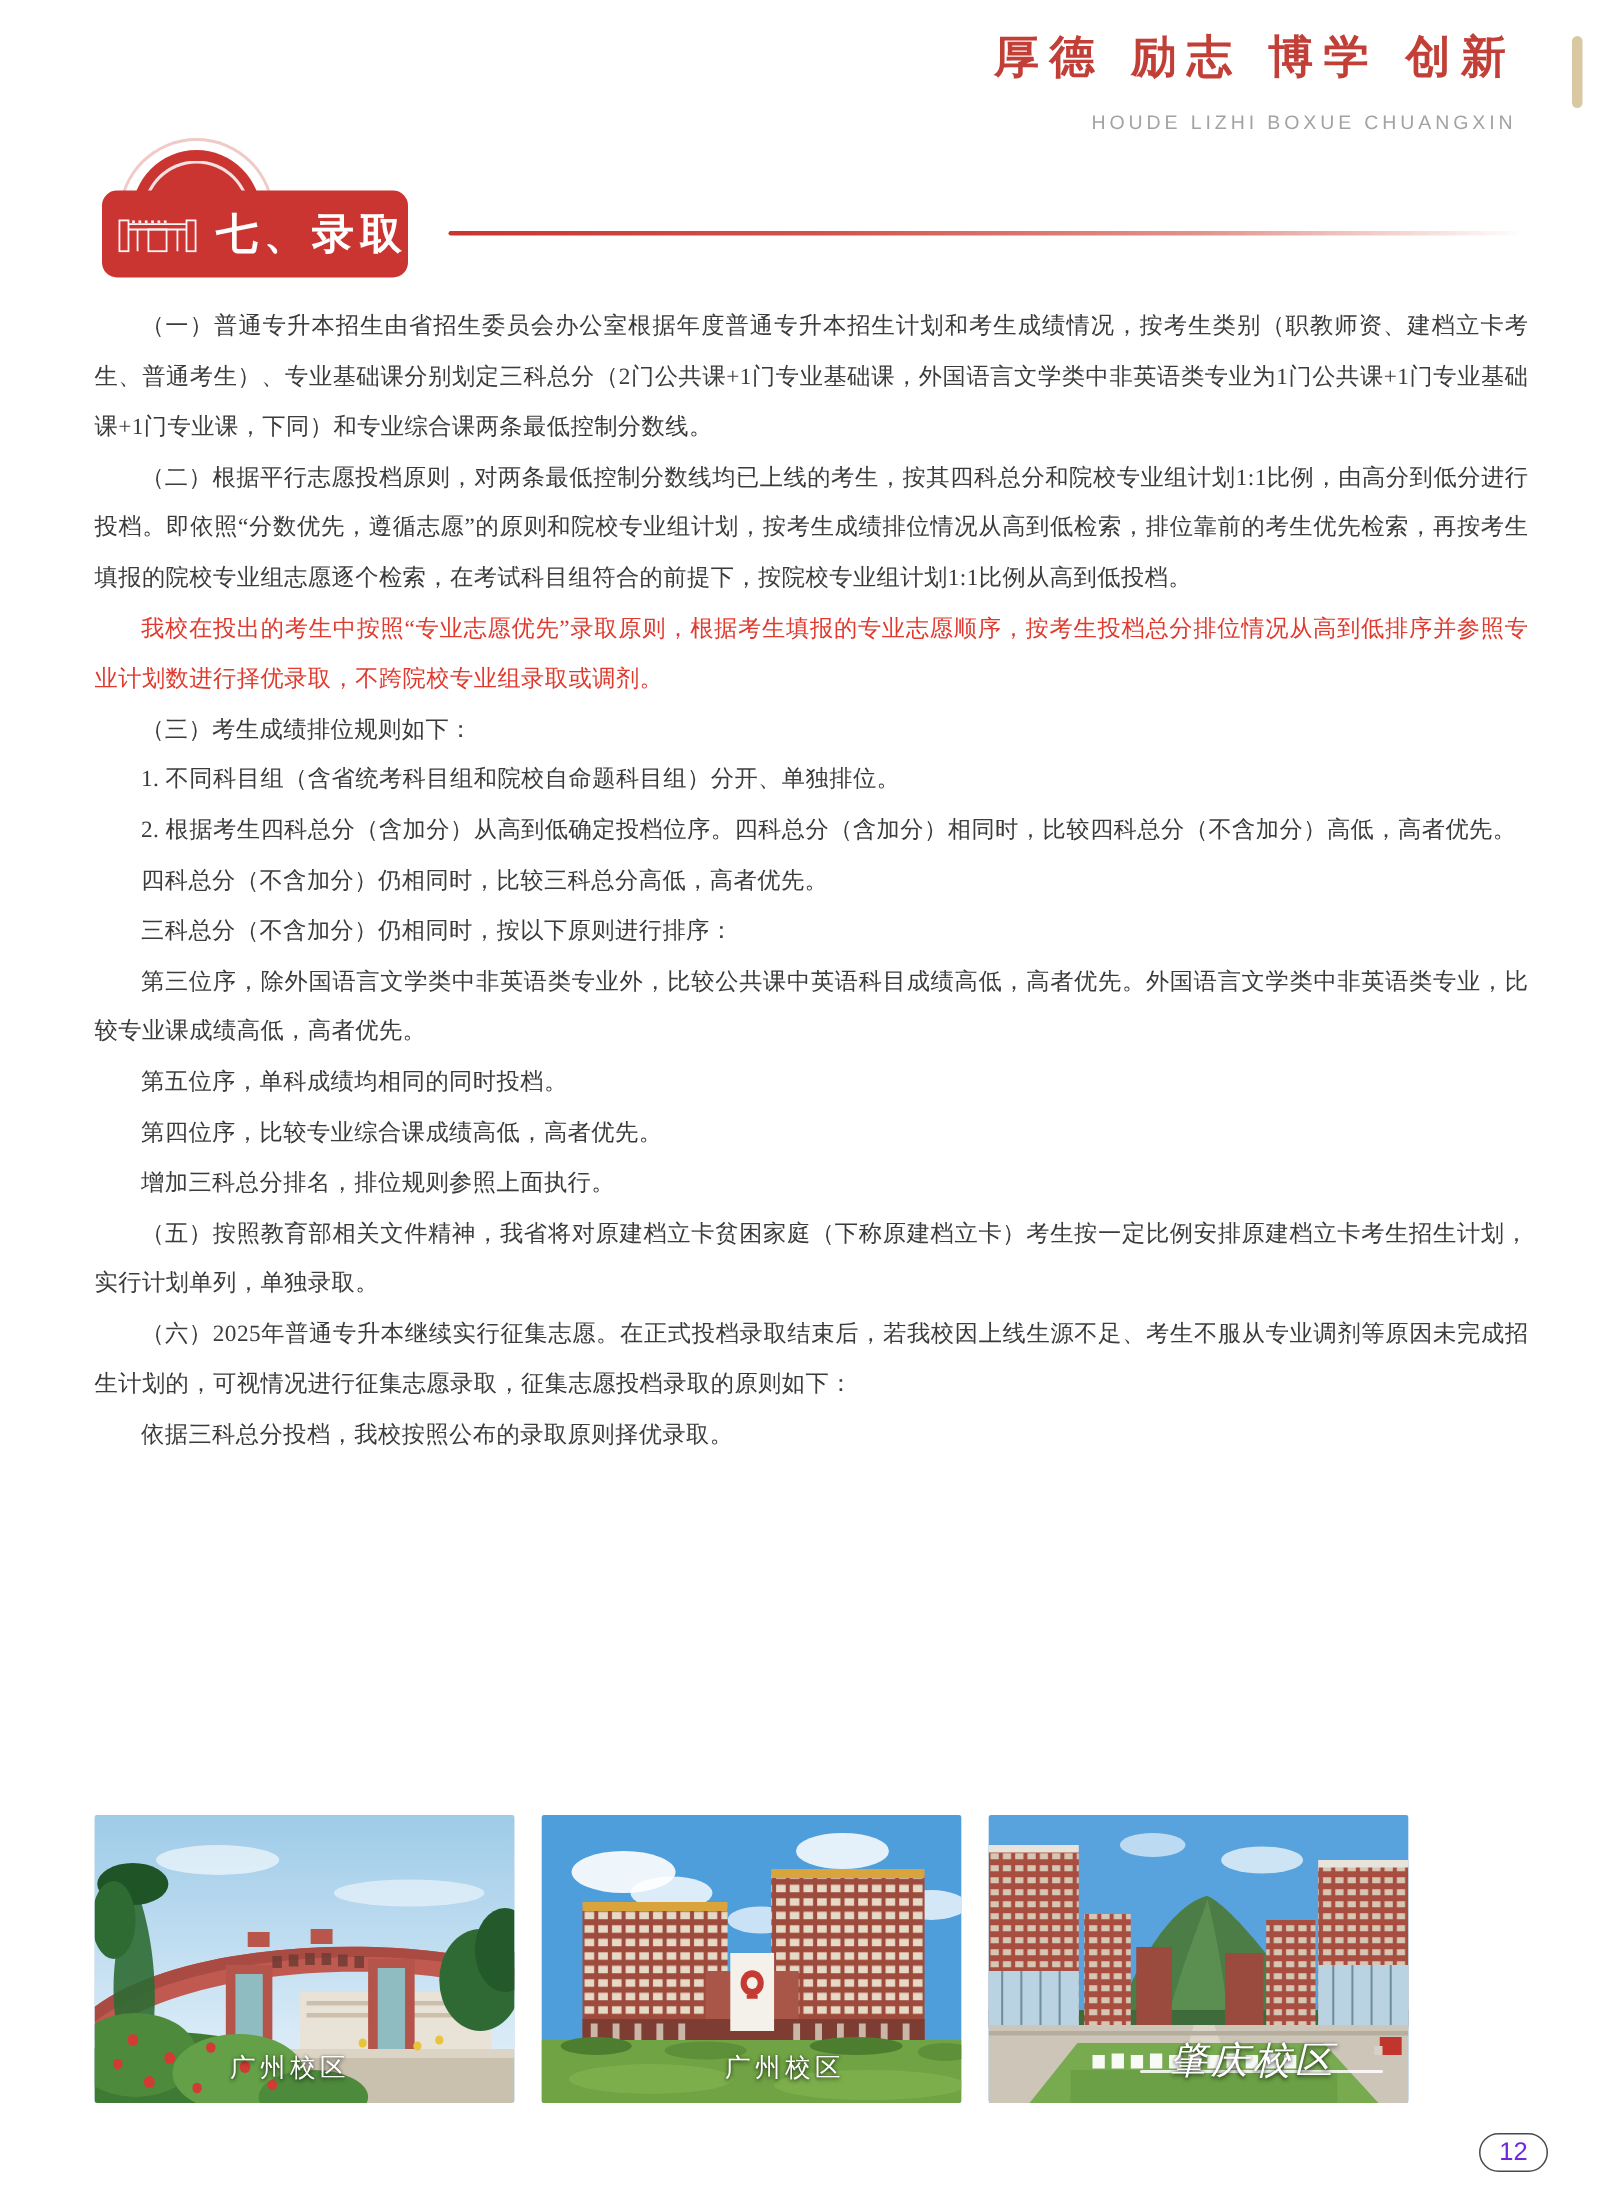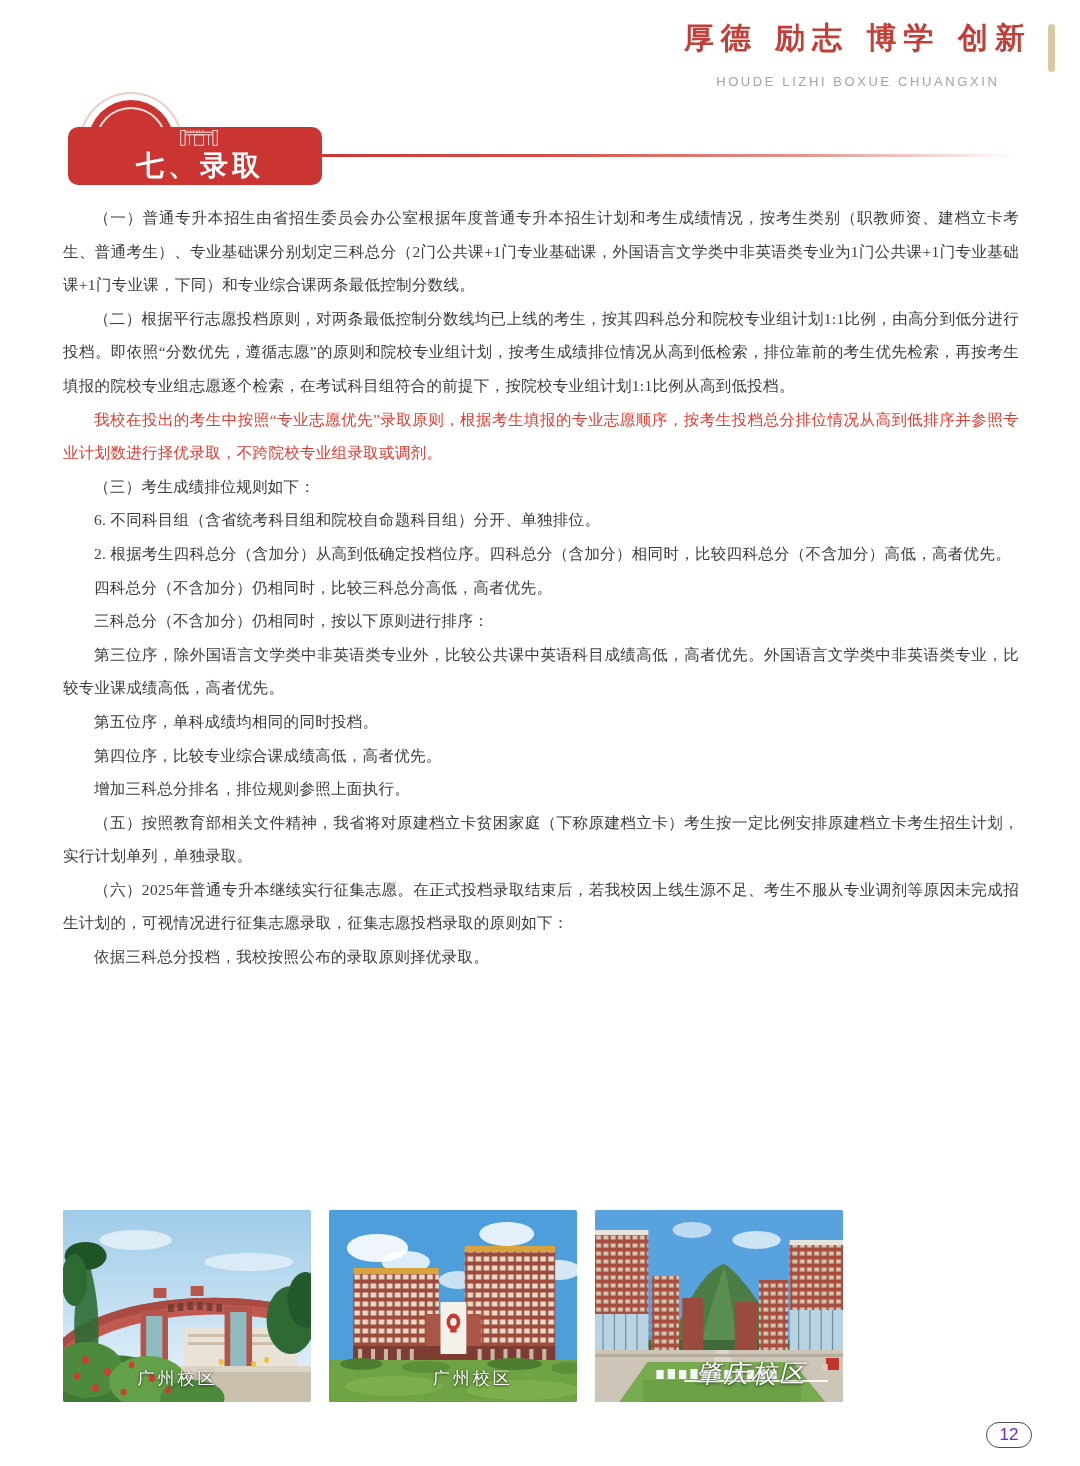--- a/index.html
+++ b/index.html
@@ -3,21 +3,21 @@
 <meta charset="utf-8">
 <style>
   html,body { margin:0; padding:0; background:#ffffff; }
   .page {
     position:relative; width:1080px; height:1466px; margin:0 auto;
     background:#ffffff; overflow:hidden;
     font-family:"Liberation Sans","DejaVu Sans",sans-serif;
   }
 
   
-  .motto { position:absolute; top:18px; right:48px; text-align:center; }
+  .motto { position:absolute; top:18px; right:69px; text-align:right; }
   .motto-cn {
     font-family:"DejaVu Serif","Liberation Serif",serif;
     font-weight:bold; font-size:30px; letter-spacing:7px;
     color:var(--motto-red,#c23f38); white-space:nowrap;
   }
   .motto-en {
     margin-top:15px; font-size:13px; letter-spacing:2.6px;
     color:var(--motto-gray,#a3a3a3); white-space:nowrap;
   }
   .tan-bar {
@@ -35,23 +35,23 @@
     content:""; position:absolute; left:7px; top:7px; right:7px; bottom:-4px;
     border:2px solid rgba(255,255,255,.85); border-bottom:none;
     border-radius:40px 40px 0 0;
   }
   .badge-dome::after {
     content:""; position:absolute; left:-9px; top:-8px; right:-9px; bottom:-6px;
     border:2px solid #eab9b4; border-bottom:none; border-radius:52px 52px 0 0;
     opacity:.75;
   }
   .badge {
-    position:absolute; left:68px; top:31px; width:254px; height:58px;
+    position:absolute; left:68px; top:31px; width:204px; height:58px;
     background:var(--accent,#ca3431); border-radius:10px;
-    display:flex; align-items:center;flex-direction:column;
+    display:flex; align-items:center;
   }
   .badge svg { margin-left:8px; }
   .badge-title {
     color:#ffffff; font-weight:bold; font-size:28px; letter-spacing:4px;
     margin-left:10px; white-space:nowrap;
   }
   .section-line {
     position:absolute; left:299px; right:63px; top:58px; height:3px; border-radius:2px;
     background:linear-gradient(to right,#ca3431,#d4524a 35%,#e2938c 70%,rgba(236,196,192,0));
   }
@@ -64,21 +64,21 @@
   }
   .body-text p { margin:0; text-indent:2em;font-family:Liberation Serif, serif; }
   .body-text p.red { color:var(--text-red,#e03a2e); }
 
   
   .photos {
     position:absolute; left:63px; top:1210px; width:957px; height:192px;
     display:flex; gap:18px;
   }
   .photo {
-    position:relative; width:248px; height:192px; overflow:hidden;
+    position:relative; width:280px; height:192px; overflow:hidden;
     border-radius:2px; background:#bcd6ea; flex:0 0 auto;
   }
   .photo svg { display:block; width:100%; height:100%; }
   .caption {
     position:absolute; bottom:12px; color:#ffffff; font-size:17px;
     letter-spacing:3px; white-space:nowrap;
     text-shadow:0 1px 3px rgba(0,0,0,.6), 0 0 2px rgba(0,0,0,.4);
   }
   .caption.c1 { left:50%; transform:translateX(-62%); }
   .caption.c2 { left:58%; transform:translateX(-50%); }
@@ -132,21 +132,21 @@
       <span class="badge-title">七、录取</span>
     </div>
     <div class="section-line"></div>
   </div>
 
   <div class="body-text" id="body-text">
       <p class="para">（一）普通专升本招生由省招生委员会办公室根据年度普通专升本招生计划和考生成绩情况，按考生类别（职教师资、建档立卡考生、普通考生）、专业基础课分别划定三科总分（2门公共课+1门专业基础课，外国语言文学类中非英语类专业为1门公共课+1门专业基础课+1门专业课，下同）和专业综合课两条最低控制分数线。</p>
       <p class="para">（二）根据平行志愿投档原则，对两条最低控制分数线均已上线的考生，按其四科总分和院校专业组计划1:1比例，由高分到低分进行投档。即依照“分数优先，遵循志愿”的原则和院校专业组计划，按考生成绩排位情况从高到低检索，排位靠前的考生优先检索，再按考生填报的院校专业组志愿逐个检索，在考试科目组符合的前提下，按院校专业组计划1:1比例从高到低投档。</p>
       <p class="para red">我校在投出的考生中按照“专业志愿优先”录取原则，根据考生填报的专业志愿顺序，按考生投档总分排位情况从高到低排序并参照专业计划数进行择优录取，不跨院校专业组录取或调剂。</p>
       <p class="para">（三）考生成绩排位规则如下：</p>
-      <p class="para">6. 不同科目组（含省统考科目组和院校自命题科目组）分开、单独排位。</p>
+      <p class="para">1. 不同科目组（含省统考科目组和院校自命题科目组）分开、单独排位。</p>
       <p class="para">2. 根据考生四科总分（含加分）从高到低确定投档位序。四科总分（含加分）相同时，比较四科总分（不含加分）高低，高者优先。</p>
       <p class="para">四科总分（不含加分）仍相同时，比较三科总分高低，高者优先。</p>
       <p class="para">三科总分（不含加分）仍相同时，按以下原则进行排序：</p>
       <p class="para">第三位序，除外国语言文学类中非英语类专业外，比较公共课中英语科目成绩高低，高者优先。外国语言文学类中非英语类专业，比较专业课成绩高低，高者优先。</p>
       <p class="para">第五位序，单科成绩均相同的同时投档。</p>
       <p class="para">第四位序，比较专业综合课成绩高低，高者优先。</p>
       <p class="para">增加三科总分排名，排位规则参照上面执行。</p>
       <p class="para">（五）按照教育部相关文件精神，我省将对原建档立卡贫困家庭（下称原建档立卡）考生按一定比例安排原建档立卡考生招生计划，实行计划单列，单独录取。</p>
       <p class="para">（六）2025年普通专升本继续实行征集志愿。在正式投档录取结束后，若我校因上线生源不足、考生不服从专业调剂等原因未完成招生计划的，可视情况进行征集志愿录取，征集志愿投档录取的原则如下：</p>
       <p class="para">依据三科总分投档，我校按照公布的录取原则择优录取。</p>

